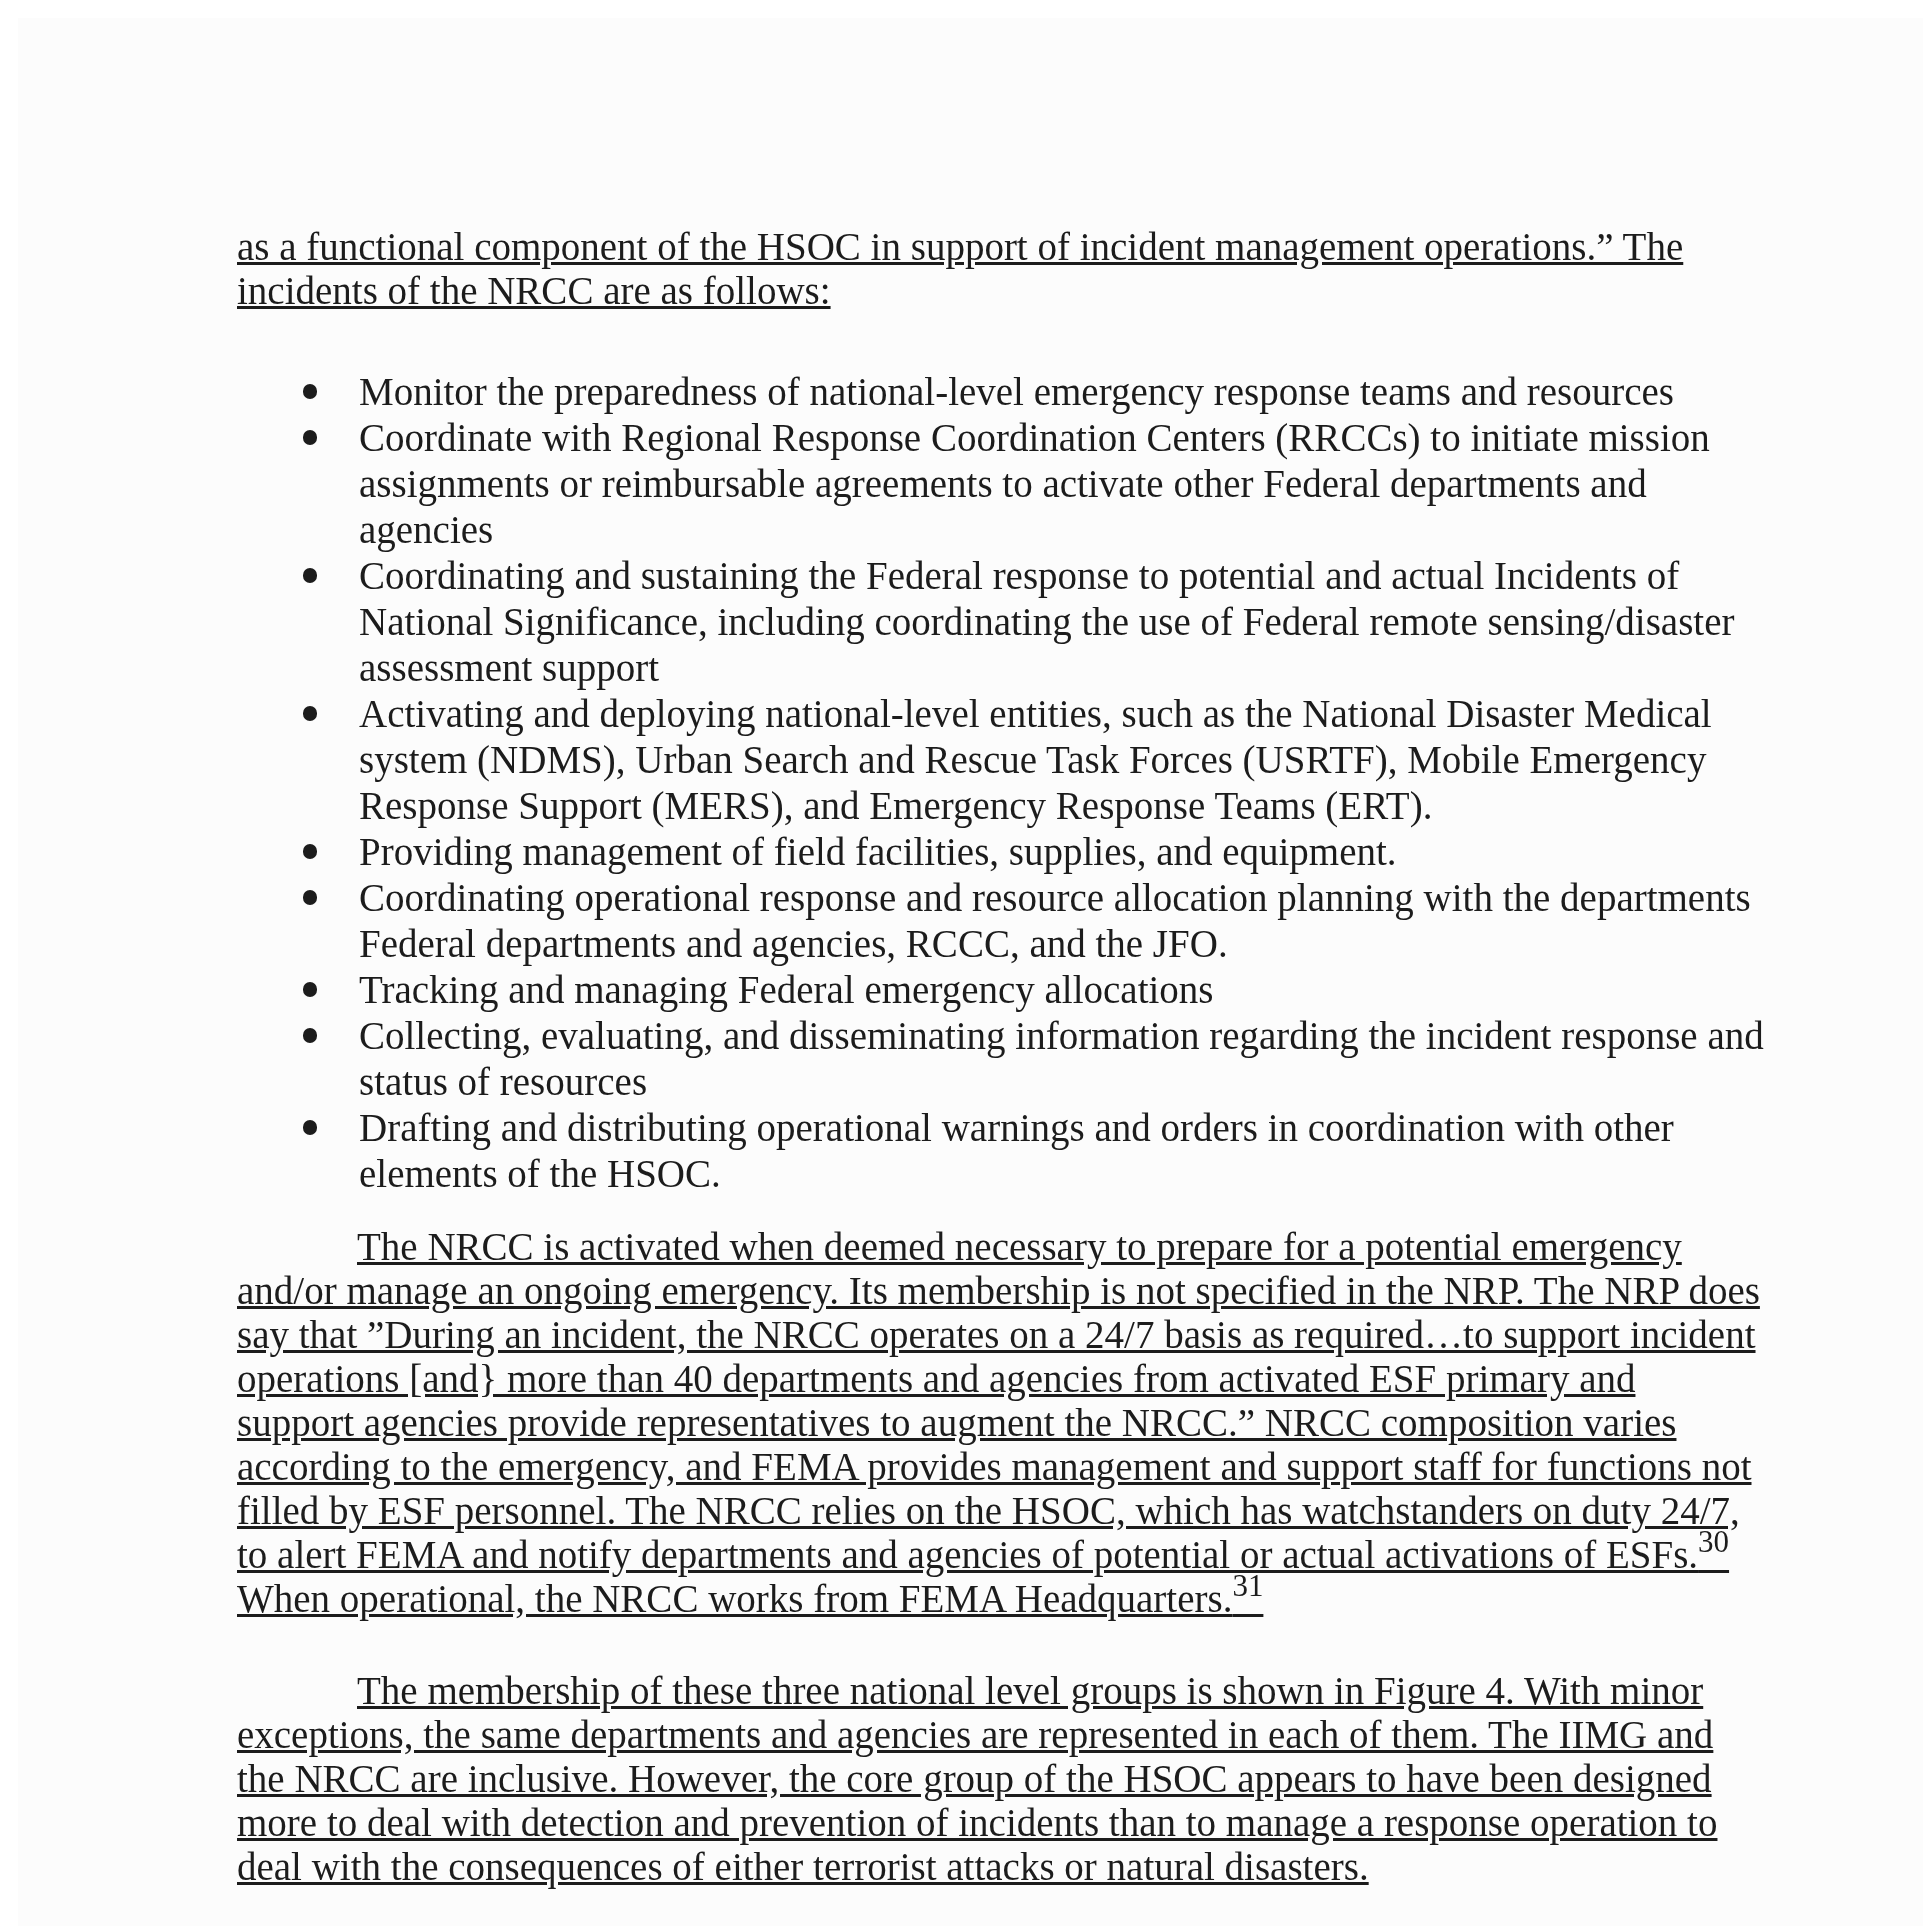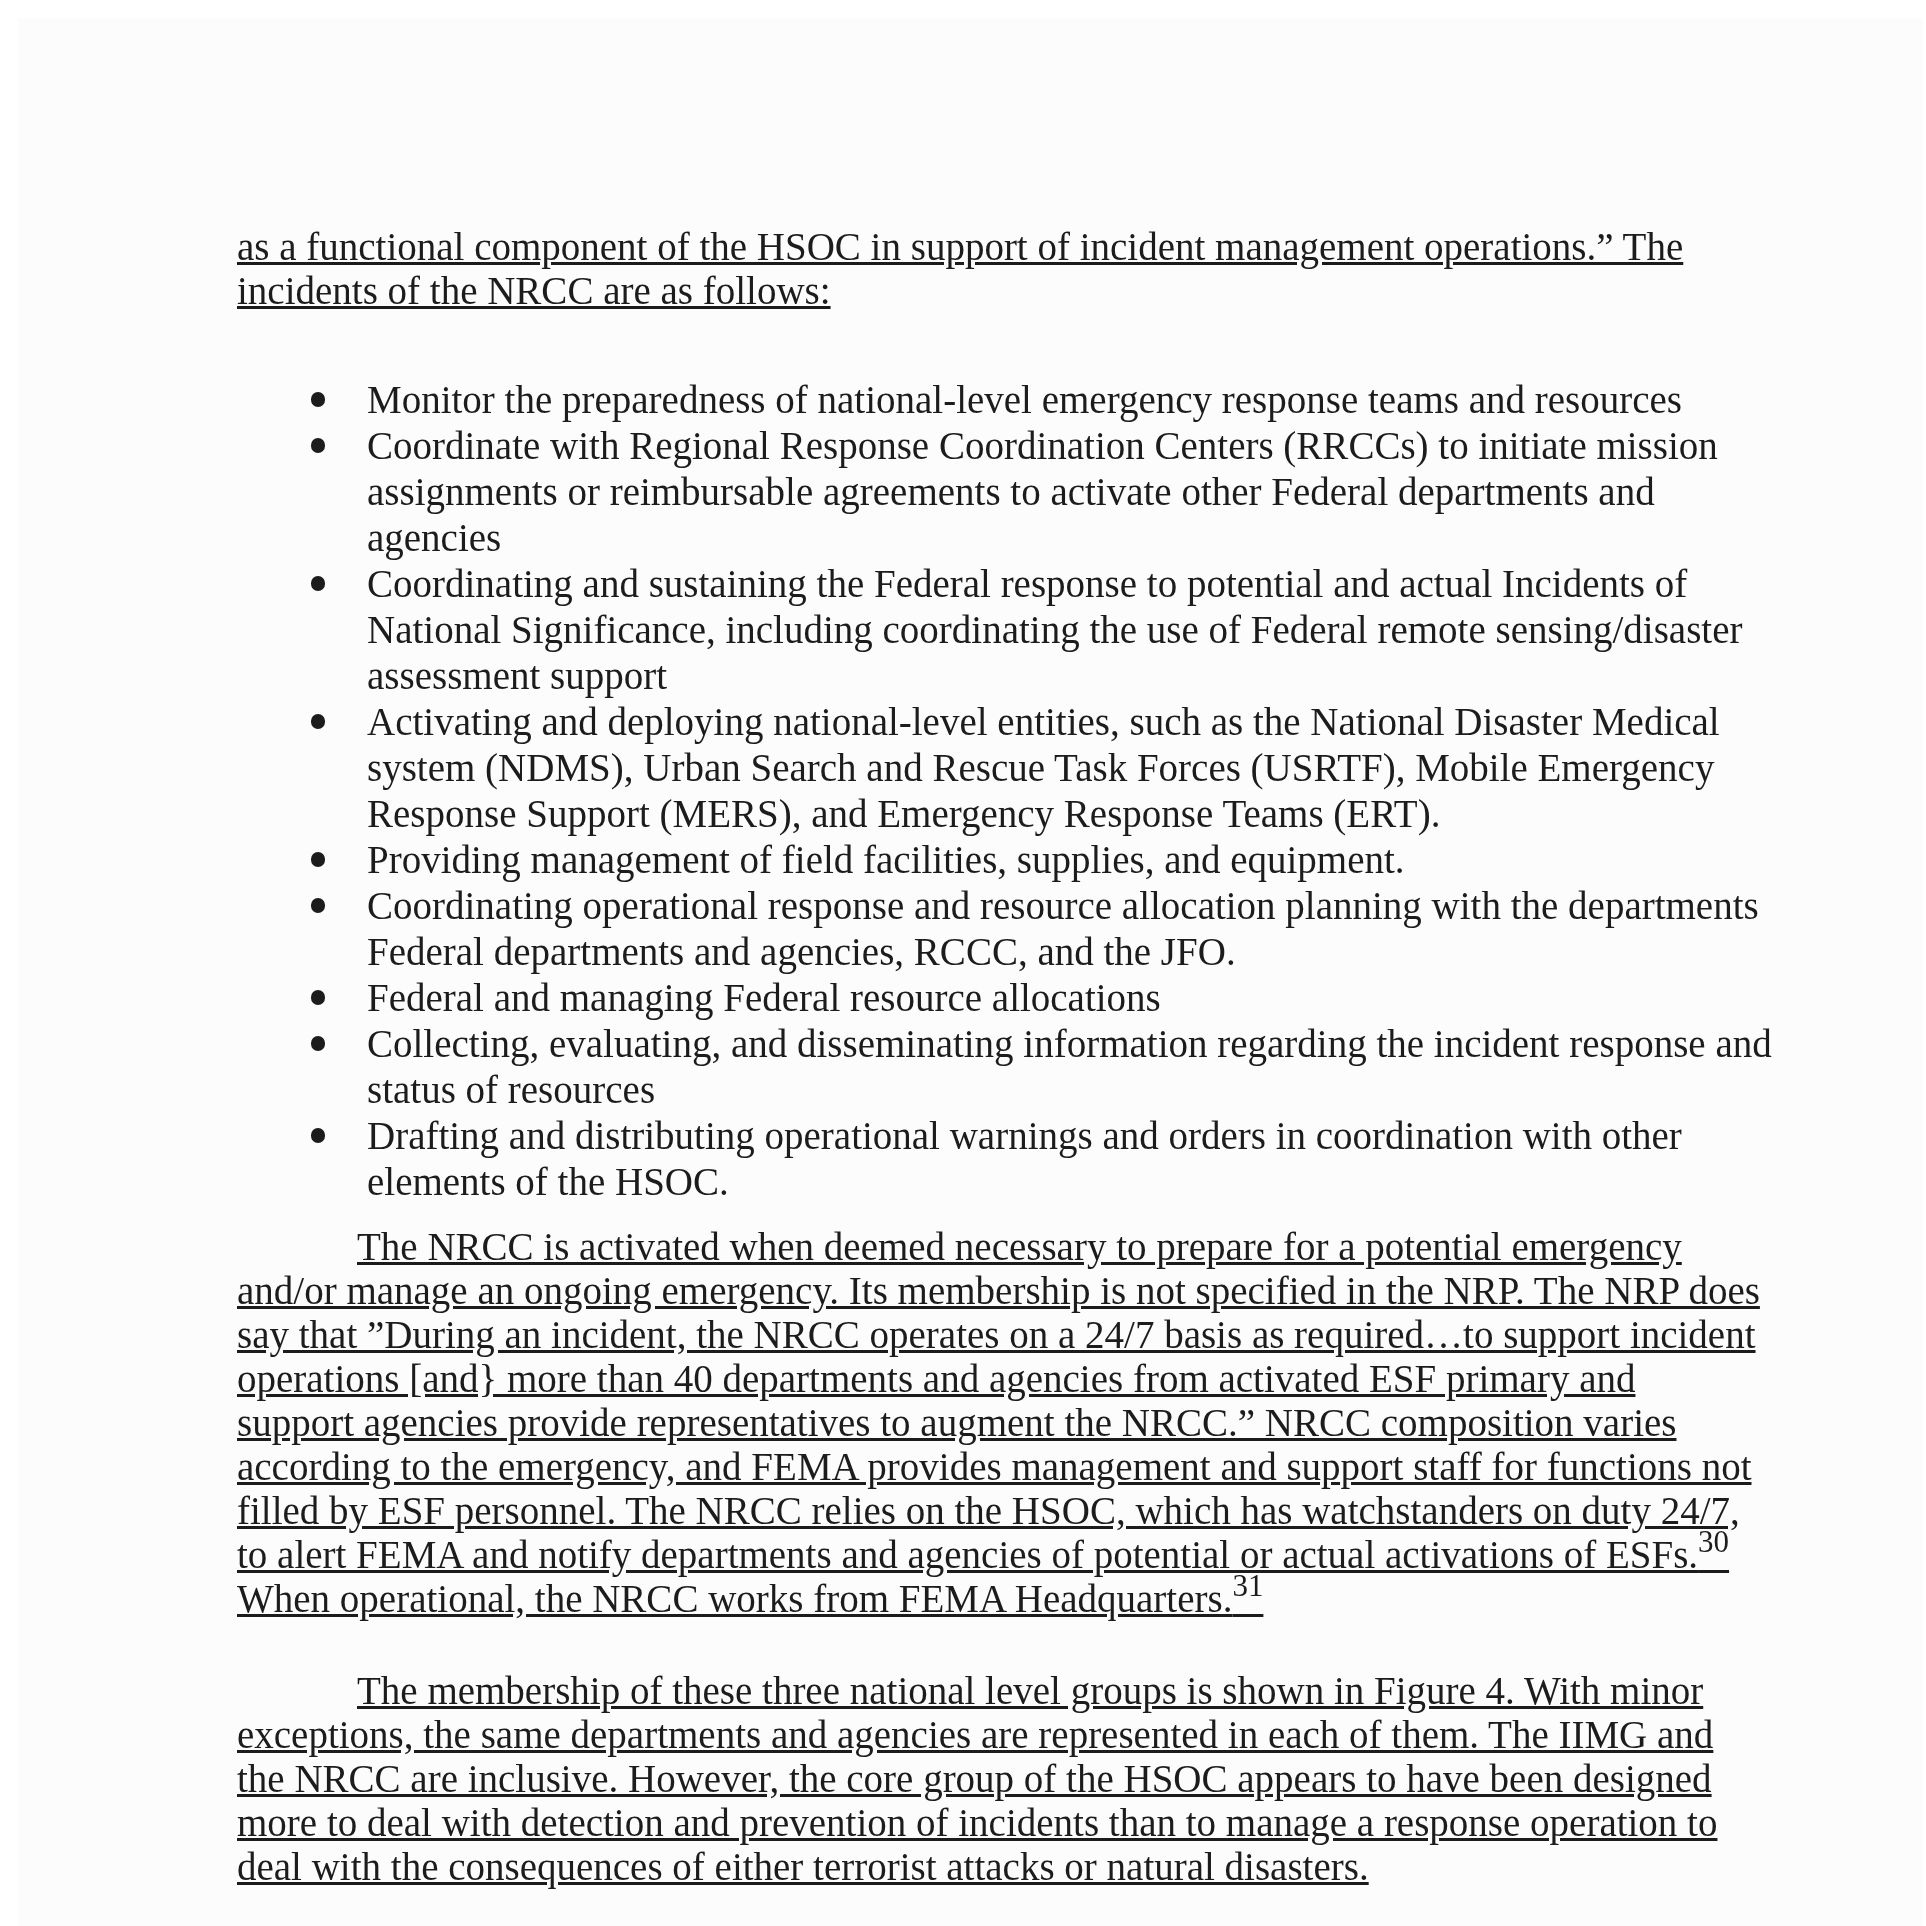--- a/index.html
+++ b/index.html
@@ -41,21 +41,21 @@
   .para {
     text-indent: 0;
   }
   .para.indent {
     text-indent: 120px;
   }
   .bullets {
     position: absolute;
     left: 0;
     width: 1525px;
-    margin: 16px;
+    margin: 8px;
     padding: 0;
     list-style: none;
     line-height: 46px;
   }
   .bullets li {
     position: relative;
     padding-left: 114px;
   }
   .bullets li .dot {
     position: absolute;
@@ -86,21 +86,21 @@
     <div class="para">incidents of the NRCC are as follows:</div>
   </div>
 
   <ul class="bullets" style="top:361px;">
     <li><span class="dot"></span><span>Monitor the preparedness of national-level emergency response teams and resources</span></li>
     <li><span class="dot"></span><span>Coordinate with Regional Response Coordination Centers (RRCCs) to initiate mission assignments or reimbursable agreements to activate other Federal departments and agencies</span></li>
     <li><span class="dot"></span><span>Coordinating and sustaining the Federal response to potential and actual Incidents of National Significance, including coordinating the use of Federal remote sensing/disaster assessment support</span></li>
     <li><span class="dot"></span><span>Activating and deploying national-level entities, such as the National Disaster Medical system (NDMS), Urban Search and Rescue Task Forces (USRTF), Mobile Emergency Response Support (MERS), and Emergency Response Teams (ERT).</span></li>
     <li><span class="dot"></span><span>Providing management of field facilities, supplies, and equipment.</span></li>
     <li><span class="dot"></span><span>Coordinating operational response and resource allocation planning with the departments Federal departments and agencies, RCCC, and the JFO.</span></li>
-    <li><span class="dot"></span><span>Federal and managing Federal resource allocations</span></li>
+    <li><span class="dot"></span><span>Tracking and managing Federal emergency allocations</span></li>
     <li><span class="dot"></span><span>Collecting, evaluating, and disseminating information regarding the incident response and status of resources</span></li>
     <li><span class="dot"></span><span>Drafting and distributing operational warnings and orders in coordination with other elements of the HSOC.</span></li>
   </ul>
 
   <p class="block para indent" style="top:1225px;"><span>The NRCC is activated when deemed necessary to prepare for a potential emergency and/or manage an ongoing emergency.  Its membership is not specified in the NRP.  The NRP does say that ”During an incident, the NRCC operates on a 24/7 basis as required…to support incident operations [and} more than 40 departments and agencies from activated ESF primary and support agencies provide representatives to augment the NRCC.” NRCC composition varies according to the emergency, and FEMA provides management and support staff for functions not filled by ESF personnel.  The NRCC relies on the HSOC, which has  watchstanders on duty 24/7, to alert FEMA and notify departments and agencies of potential or actual activations of ESFs.</span><sup>30</sup><span>  When operational, the NRCC works from FEMA Headquarters.</span><sup>31</sup></p>
 
   <p class="block para indent" style="top:1669px;">The membership of these three national level groups is shown in Figure 4.  With minor exceptions, the same departments and agencies are represented in each of them.  The IIMG and the NRCC are inclusive.  However, the core group of the HSOC appears to have been designed more to deal with detection and prevention of incidents than to manage a response operation to deal with the consequences of either terrorist attacks or natural disasters.</p>
 
 </div>
 

